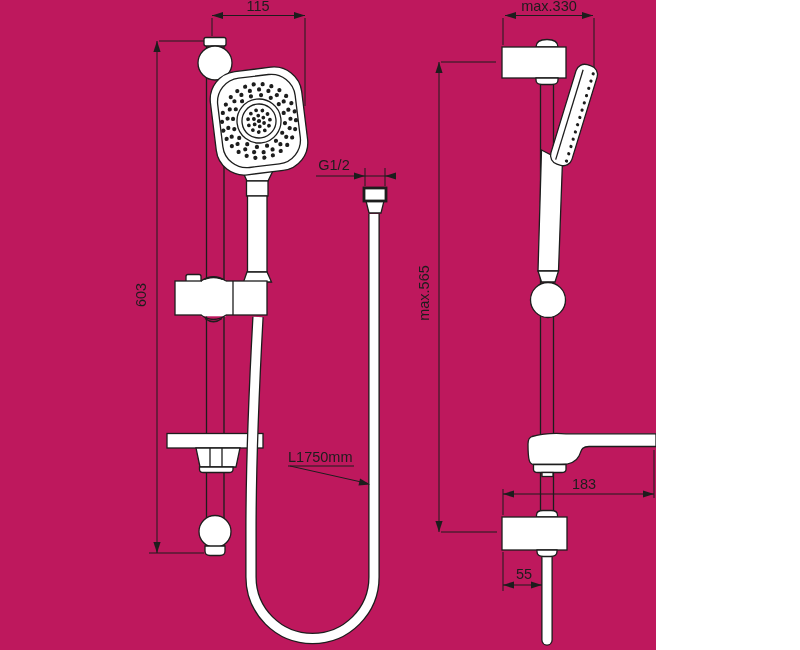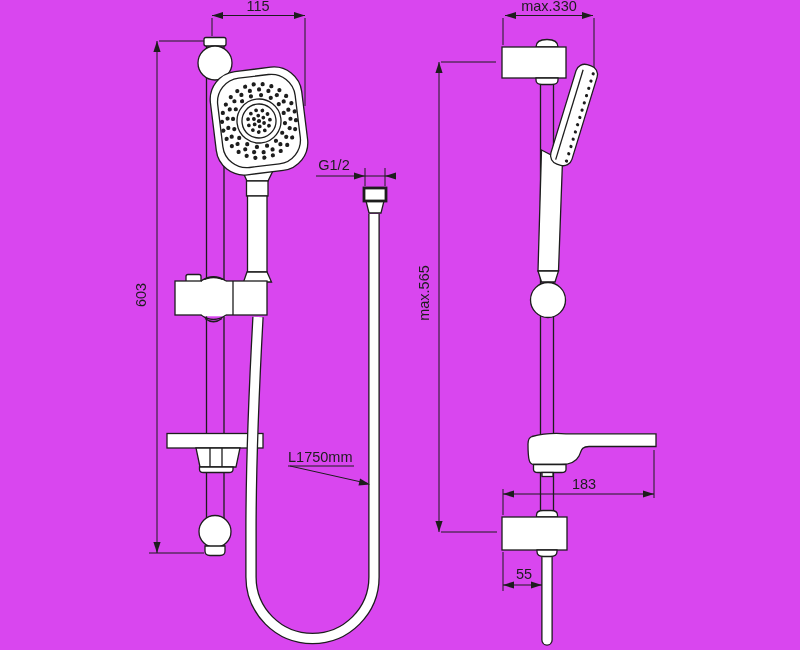--- a/index.html
+++ b/index.html
@@ -1,16 +1,16 @@
 <!DOCTYPE html>
 <html><head>
 <meta charset="utf-8">
 <style>
   html,body{margin:0;padding:0;background:#ffffff;}
-  .canvas{position:relative;width:800px;height:650px;background:#d946ef;overflow:hidden;
+  .canvas{position:relative;width:656px;height:650px;background:#be185d;overflow:hidden;
           font-family:"Liberation Sans",sans-serif;}
   svg{position:absolute;left:0;top:0;}
   .ln{stroke:#1d1d1d;stroke-width:1.3;fill:none;}
   .shape{fill:#ffffff;stroke:#1d1d1d;stroke-width:1.3;}
   .dim{stroke:#1d1d1d;stroke-width:1;fill:none;}
   .arr{fill:#1d1d1d;stroke:none;}
   .erase{fill:#ffffff;stroke:none;}
   text{font-family:"Liberation Sans",sans-serif;font-size:14.5px;fill:#1d1d1d;}
   .hoseB{stroke:#1d1d1d;stroke-width:11.5;fill:none;}
   .hoseW{stroke:#ffffff;stroke-width:8.9;fill:none;}

